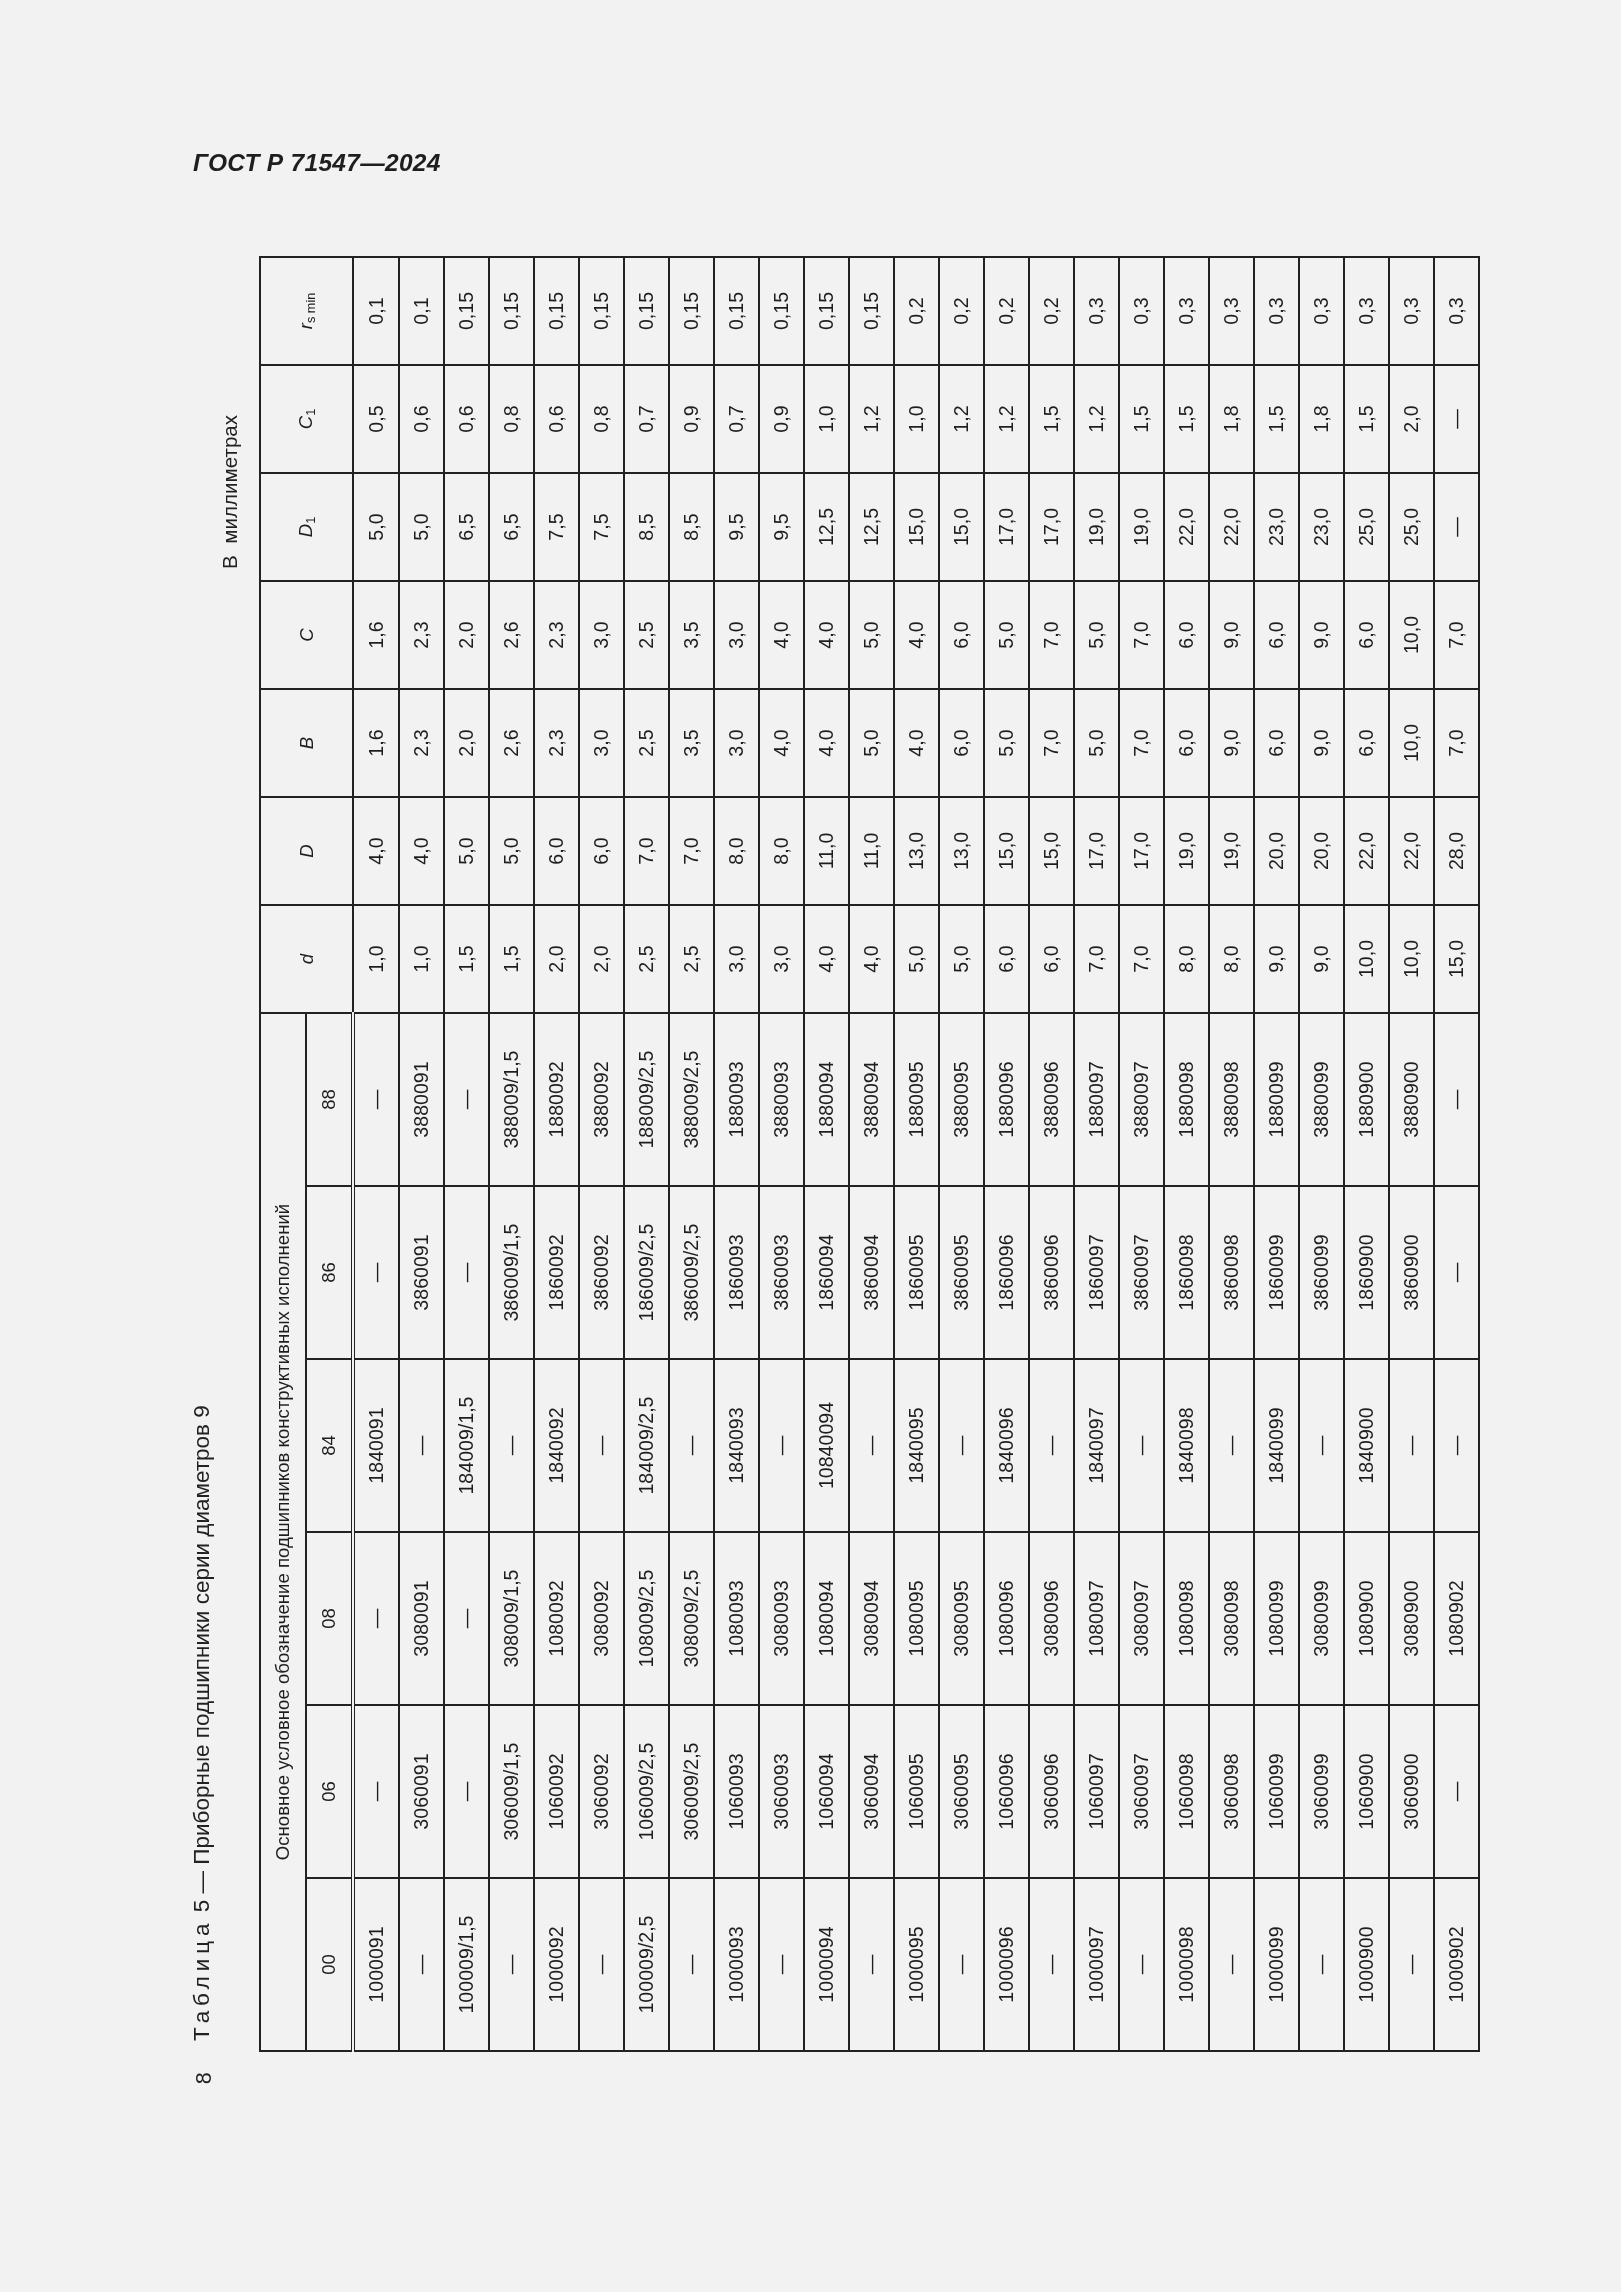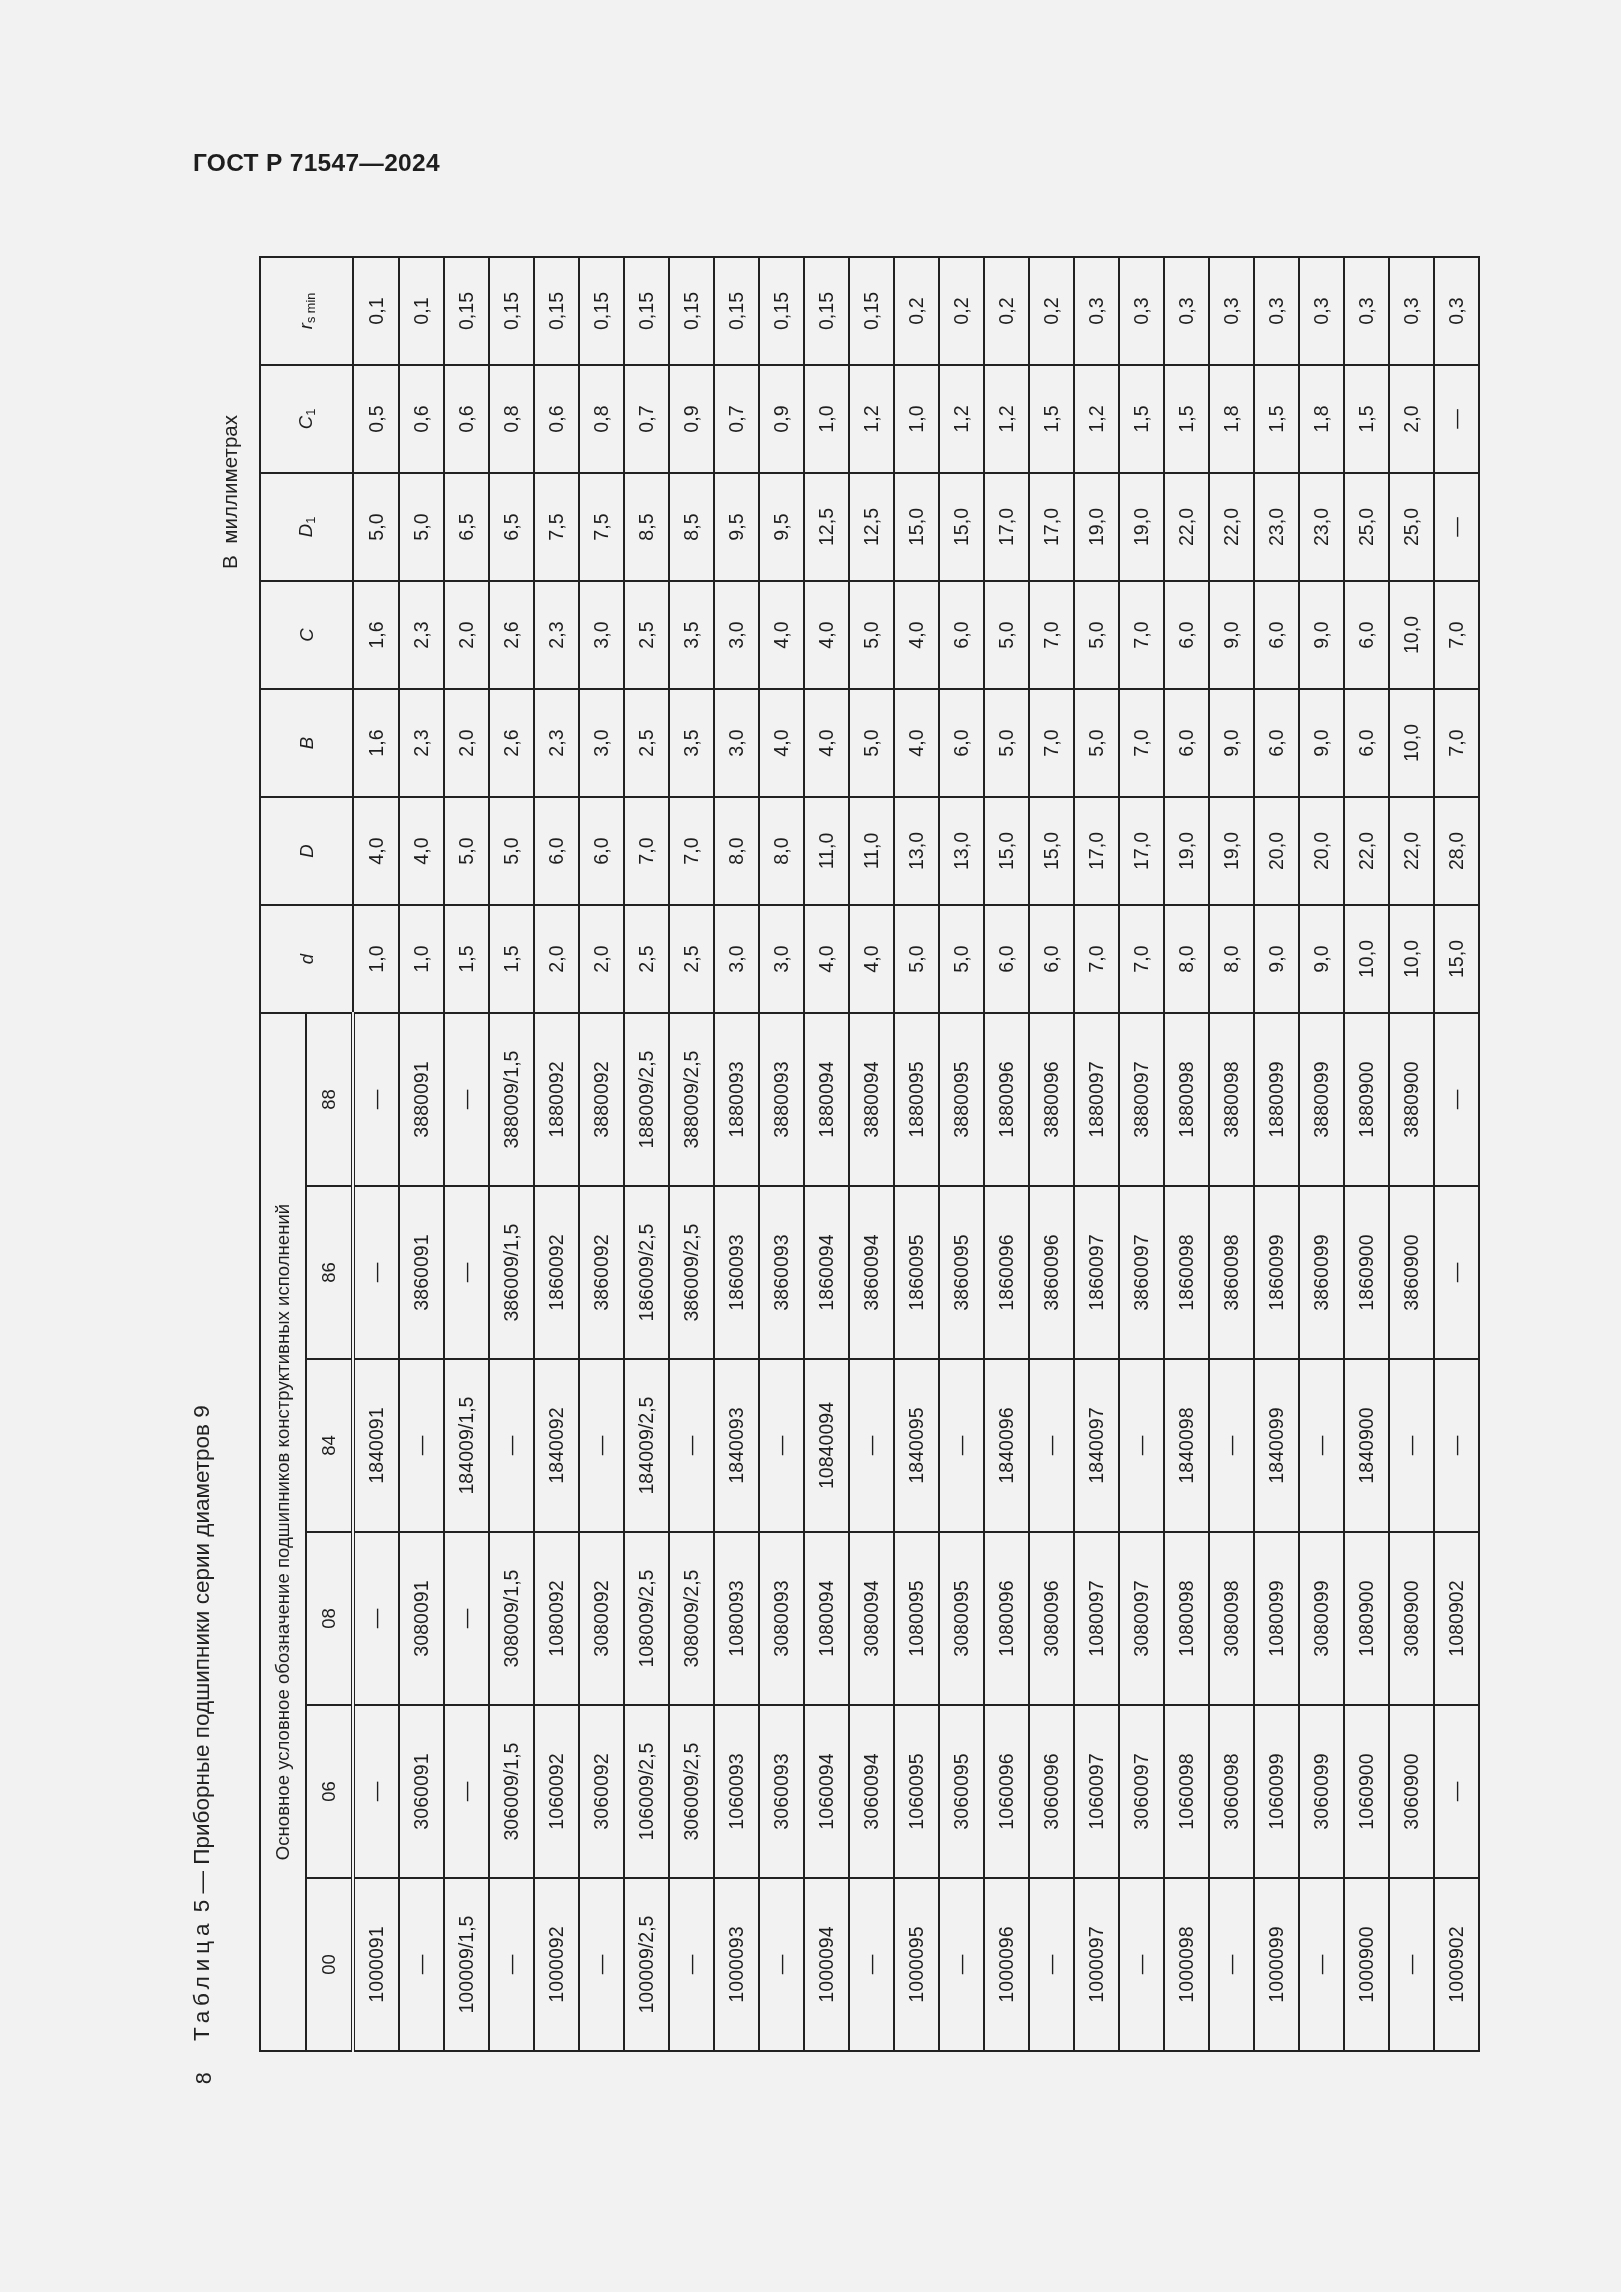--- a/index.html
+++ b/index.html
@@ -2,21 +2,21 @@
 <html><head>
 <meta charset="utf-8">
 <style>
   html, body { margin:0; padding:0; }
   body {
     width:1621px; height:2293px; background:#f2f2f2; position:relative; overflow:hidden;
     font-family:"Liberation Sans", sans-serif; color:#1a1a1a;
   }
   .doc-header {
     position:absolute; left:193px; top:149px; font-size:24.5px; font-weight:bold;
-    letter-spacing:0.3px; color:#1e1e1e;
+    letter-spacing:0.3px; color:#1e1e1e;font-style:italic;
   }
   
   .rot {
     position:absolute; left:0; top:0; width:1862px; height:1372px;
     transform-origin:0 0;
     transform: translate(181px, 2098px) rotate(-90deg);
   }
   
   .page-number {
     position:absolute; left:13.7px; top:9.8px; font-size:21.6px; color:#222;

